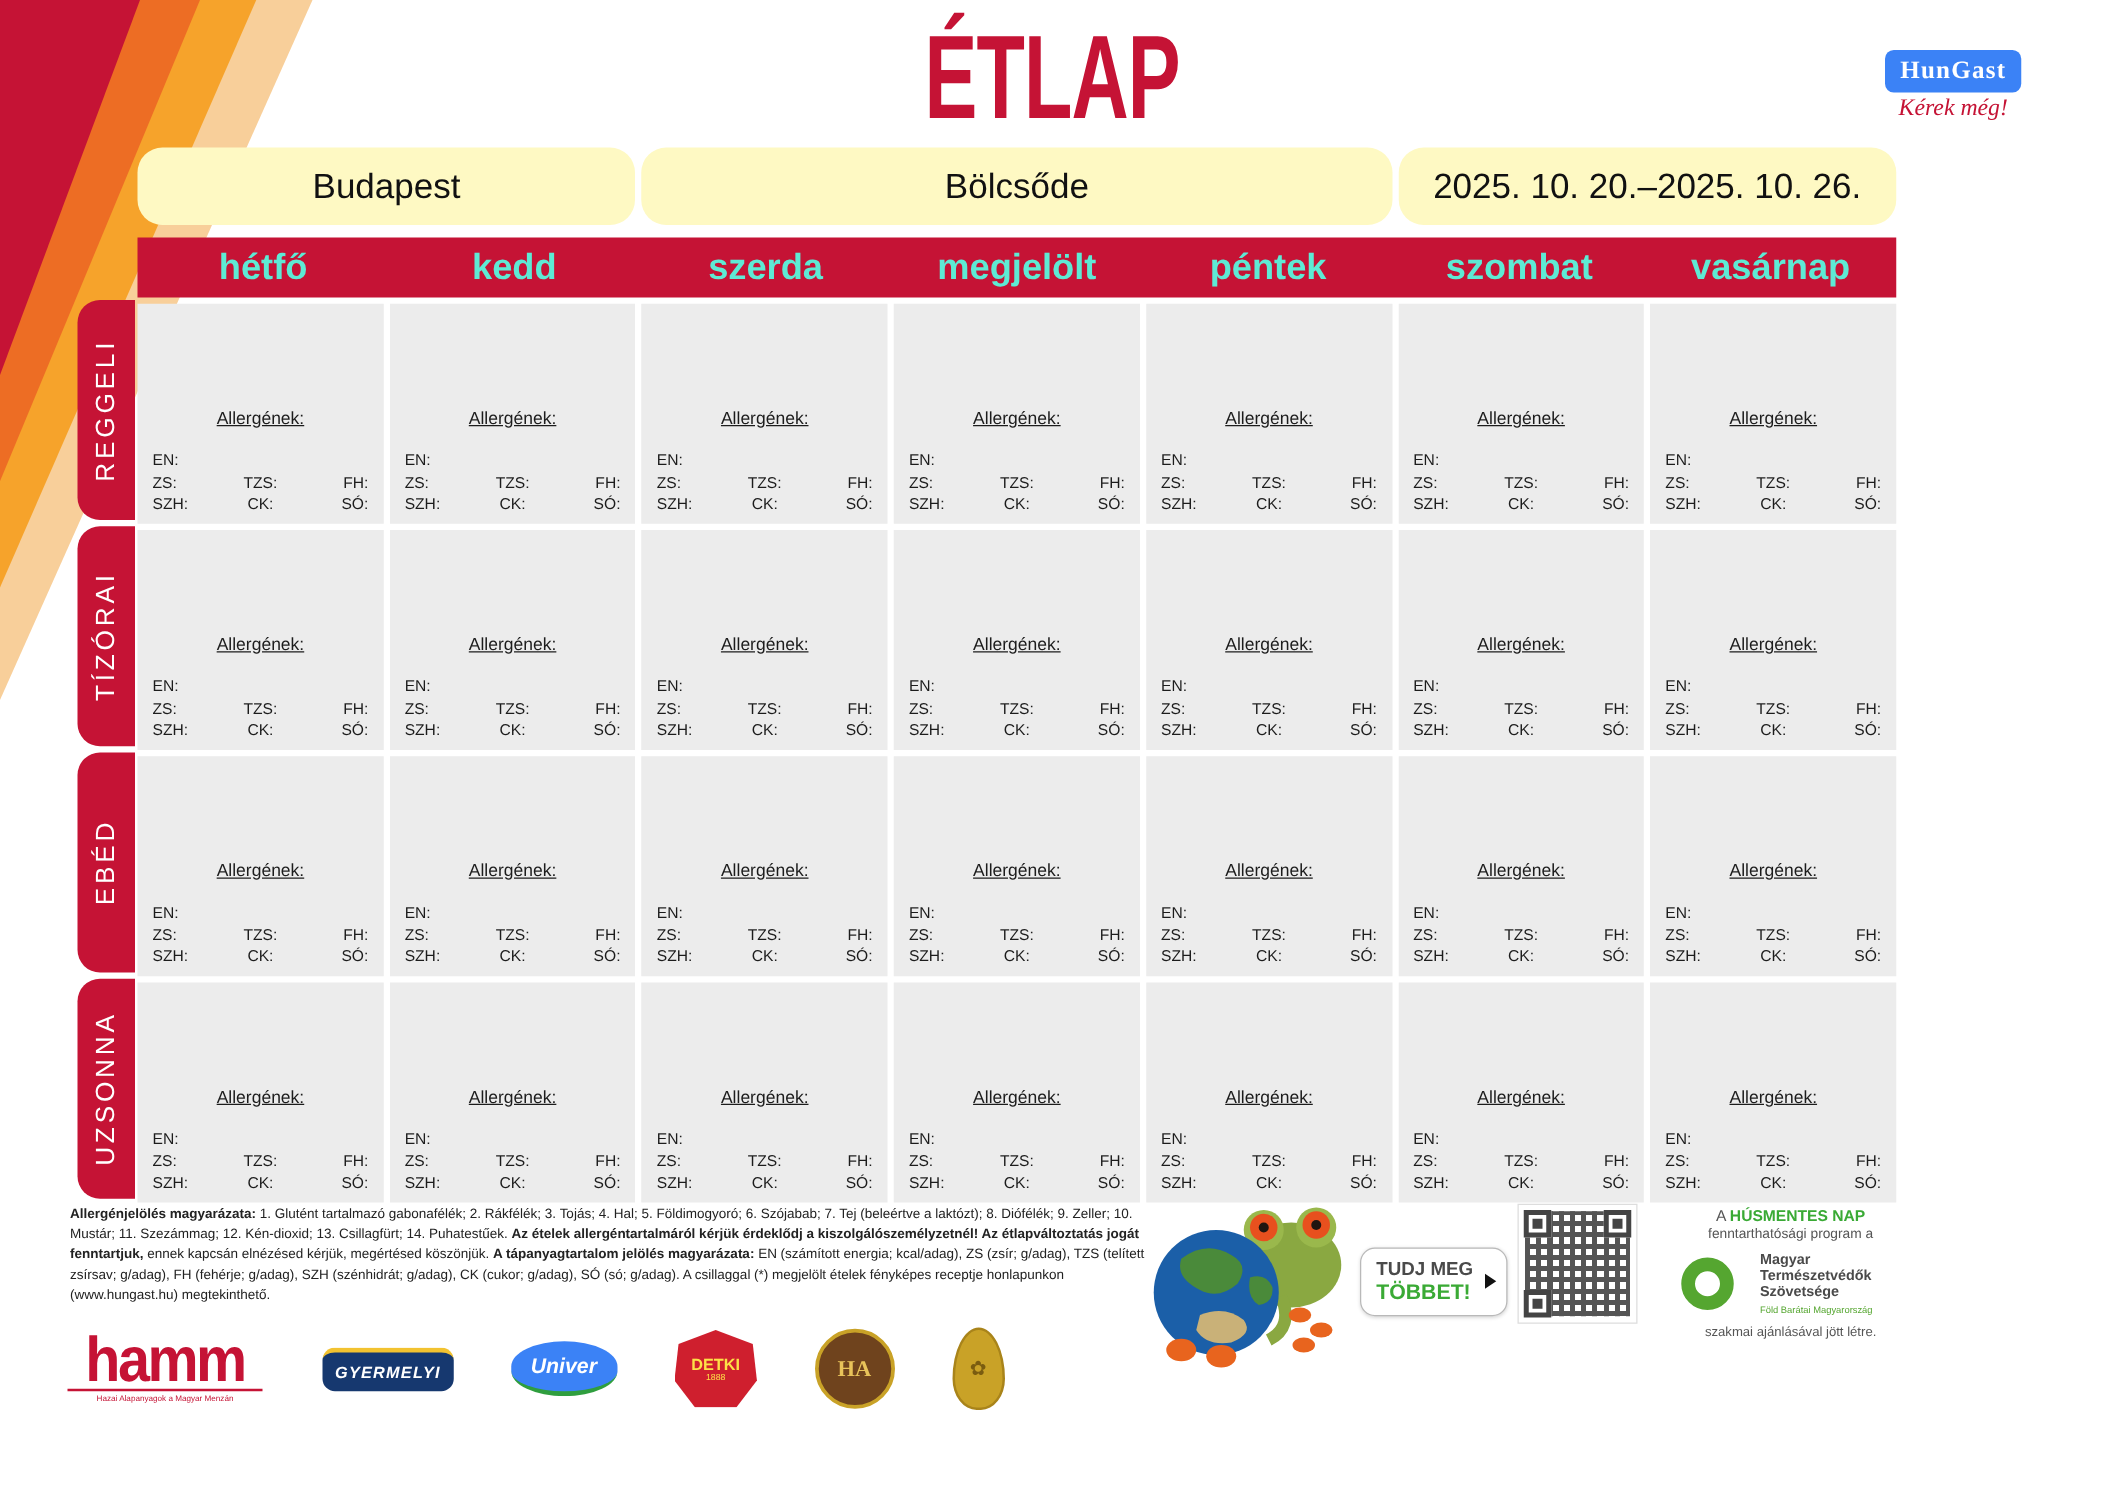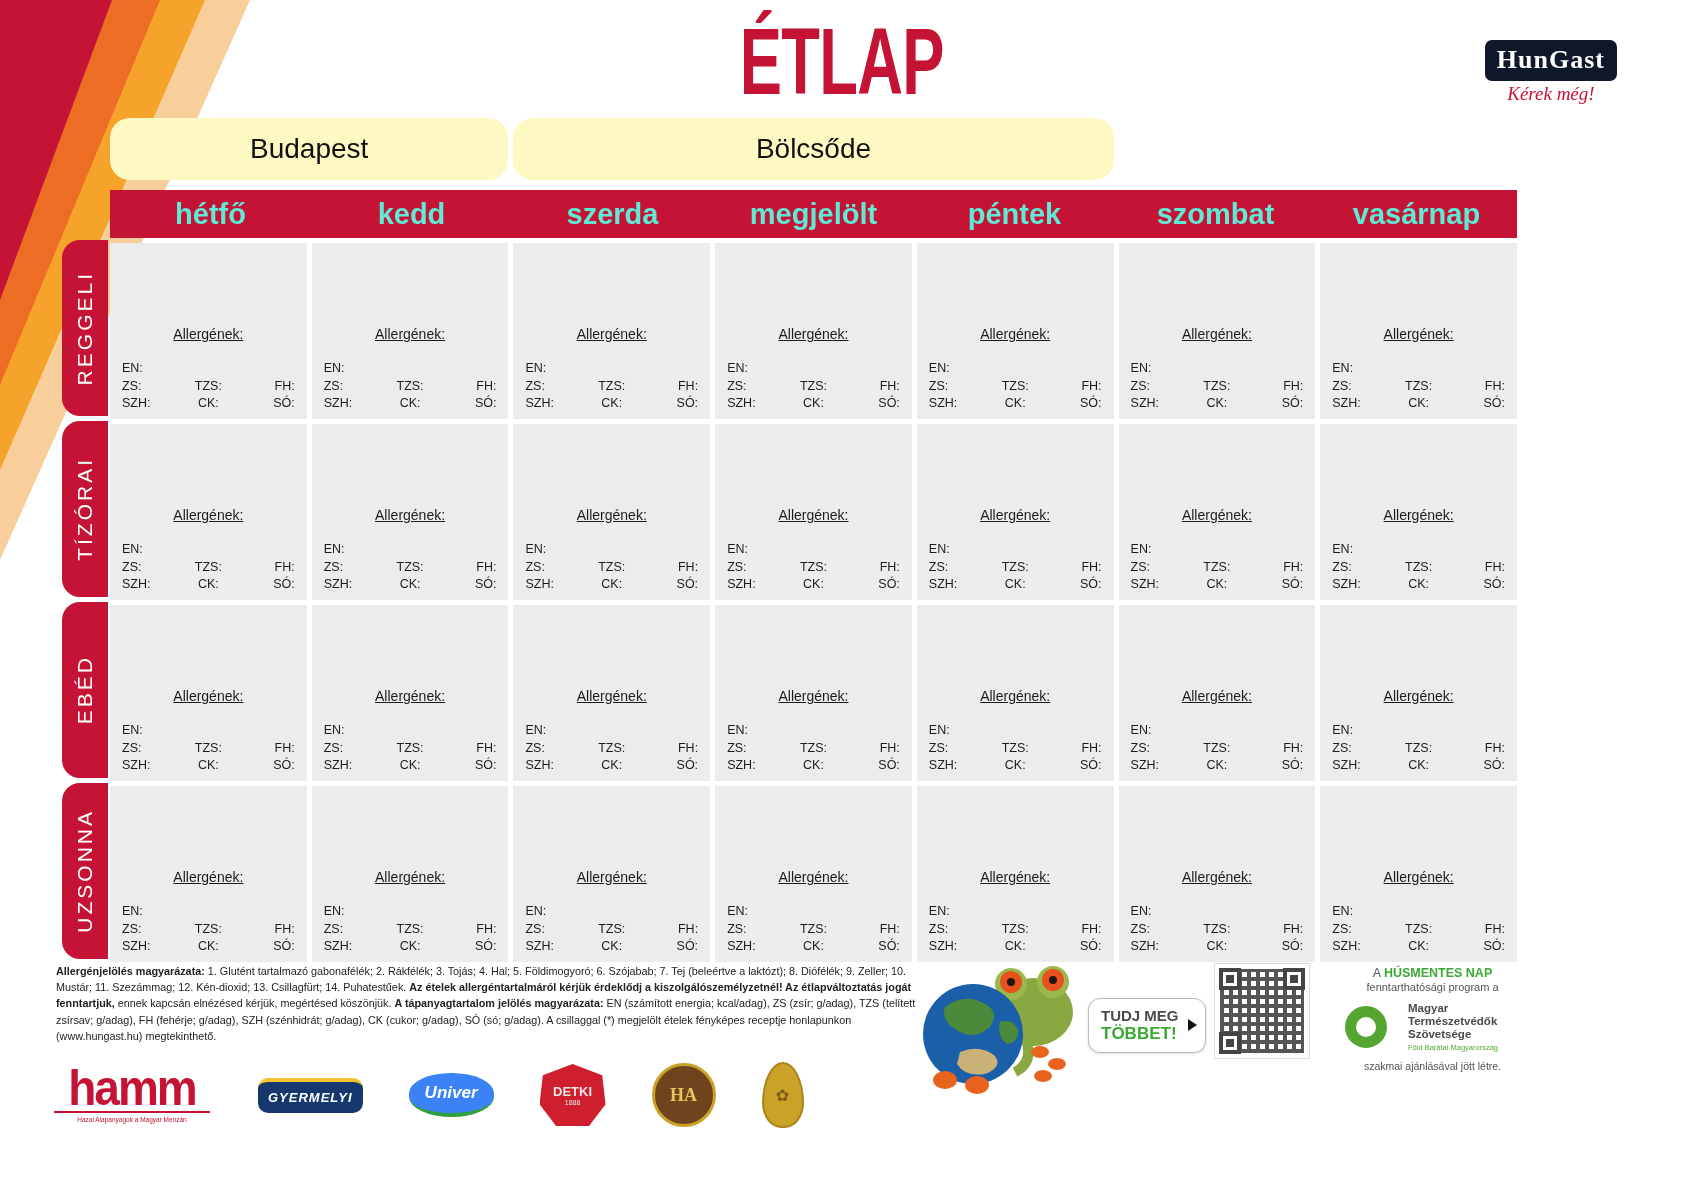--- a/index.html
+++ b/index.html
@@ -12,23 +12,23 @@
   .tri.peach {border-left:250px solid #f8cf9a;border-bottom:560px solid transparent;z-index:1;}
   .tri.amber {border-left:205px solid #f6a32b;border-bottom:470px solid transparent;z-index:2;}
   .tri.orange{border-left:160px solid #ed6d24;border-bottom:385px solid transparent;z-index:3;}
   .tri.red   {border-left:112px solid #c51335;border-bottom:300px solid transparent;z-index:4;}
 
   
   .title-wrap{position:absolute;left:0;top:18px;width:1683px;text-align:center;z-index:5;}
   .title{display:inline-block;font-size:88px;font-weight:bold;color:#c51335;
          transform:scale(0.72,1.08);letter-spacing:-1px;line-height:1;}
   .brand{position:absolute;right:58px;top:40px;text-align:center;z-index:6;}
-  .brand-badge{display:inline-block;background:#0f172a;color:#fff;border-radius:7px;
+  .brand-badge{display:inline-block;background:#3b82f6;color:#fff;border-radius:7px;
          padding:5px 12px 6px;font-family:"Liberation Serif",serif;font-weight:bold;
-         font-size:26px;letter-spacing:1px;}
+         font-size:20px;letter-spacing:1px;}
   .brand-tagline{font-family:"Liberation Serif",serif;font-style:italic;color:#c51335;
          font-size:19px;margin-top:2px;}
 
   
   .grid{position:absolute;left:110px;top:118px;width:1407px;z-index:5;
         display:grid;grid-template-columns:repeat(7,1fr);gap:5px;}
   .hd-box{background:#fef9c3;border-radius:20px;height:62px;margin-bottom:5px;
         display:flex;align-items:center;justify-content:center;font-size:28px;color:#111;}
   .hd-budapest{grid-column:1/3;}
   .hd-unit{grid-column:3/6;}
@@ -70,21 +70,21 @@
   .hamm{width:160px;text-align:center;}
   .hamm .word{color:#c51335;font-weight:bold;font-size:46px;letter-spacing:-2px;
         line-height:0.9;transform:scaleY(1.1);}
   .hamm .rule{height:2px;background:#c51335;margin:3px 2px;}
   .hamm .sub{color:#c51335;font-size:6.5px;}
   .logo-gyermelyi{background:#16386f;border-radius:10px;border-top:4px solid #f2c230;
         padding:8px 10px;color:#fff;font-style:italic;font-weight:bold;font-size:13px;
         letter-spacing:1px;}
   .logo-univer{background:#3b82f6;border-radius:50%/46%;padding:10px 16px;color:#fff;
         font-style:italic;font-weight:bold;font-size:17px;border-bottom:4px solid #2f9e3e;}
-  .logo-detki{width:66px;height:62px;background:#cf1f2e;color:#e5e5e5;display:flex;
+  .logo-detki{width:66px;height:62px;background:#cf1f2e;color:#fde047;display:flex;
         flex-direction:column;align-items:center;justify-content:center;font-weight:bold;
         font-size:13px;clip-path:polygon(50% 0,95% 18%,100% 65%,75% 100%,25% 100%,0 65%,5% 18%);}
   .logo-detki .yr{font-size:7px;font-weight:normal;}
   .logo-ha{width:58px;height:58px;border-radius:50%;background:#6f431d;border:3px solid #c9a227;
         display:flex;align-items:center;justify-content:center;color:#e8c35a;
         font-family:"Liberation Serif",serif;font-weight:bold;font-size:18px;}
   .logo-seal{width:38px;height:62px;background:#c9a227;border:2px solid #a9841a;
         border-radius:50% 50% 46% 46%/62% 62% 38% 38%;display:flex;align-items:center;
         justify-content:center;color:#7a5c10;font-size:16px;}
 
@@ -148,20 +148,21 @@
   <div class="rowtab rt-2">
       <span>EBÉD</span>
     </div>
   <div class="rowtab rt-3">
       <span>UZSONNA</span>
     </div>
 
   <div class="grid">
     <div class="hd-box hd-budapest">Budapest</div>
     <div class="hd-box hd-unit">Bölcsőde</div>
+    <div class="hd-box hd-dates">2025. 10. 20.–2025. 10. 26.</div>
 
     <div class="daybar">
 
     <div class="dayname">hétfő</div>
         <div class="dayname">kedd</div>
         <div class="dayname">szerda</div>
         <div class="dayname">megjelölt</div>
         <div class="dayname">péntek</div>
         <div class="dayname">szombat</div>
         <div class="dayname">vasárnap</div>

